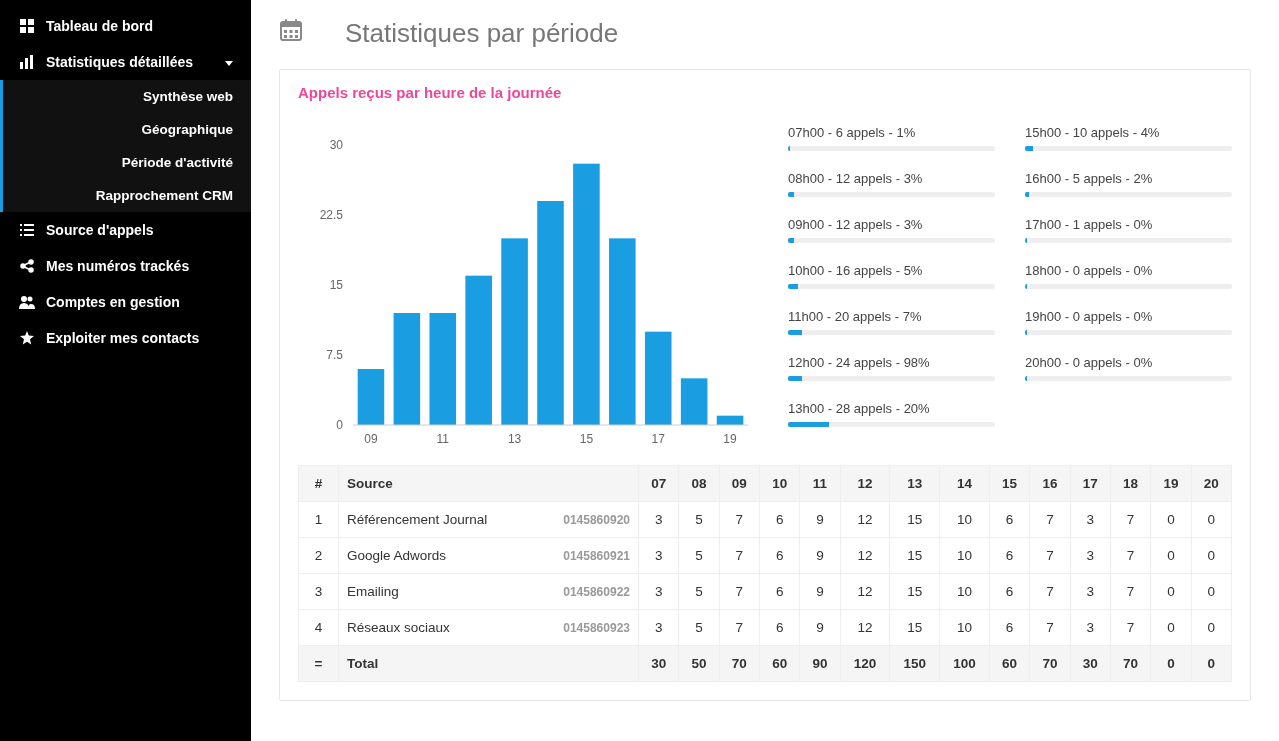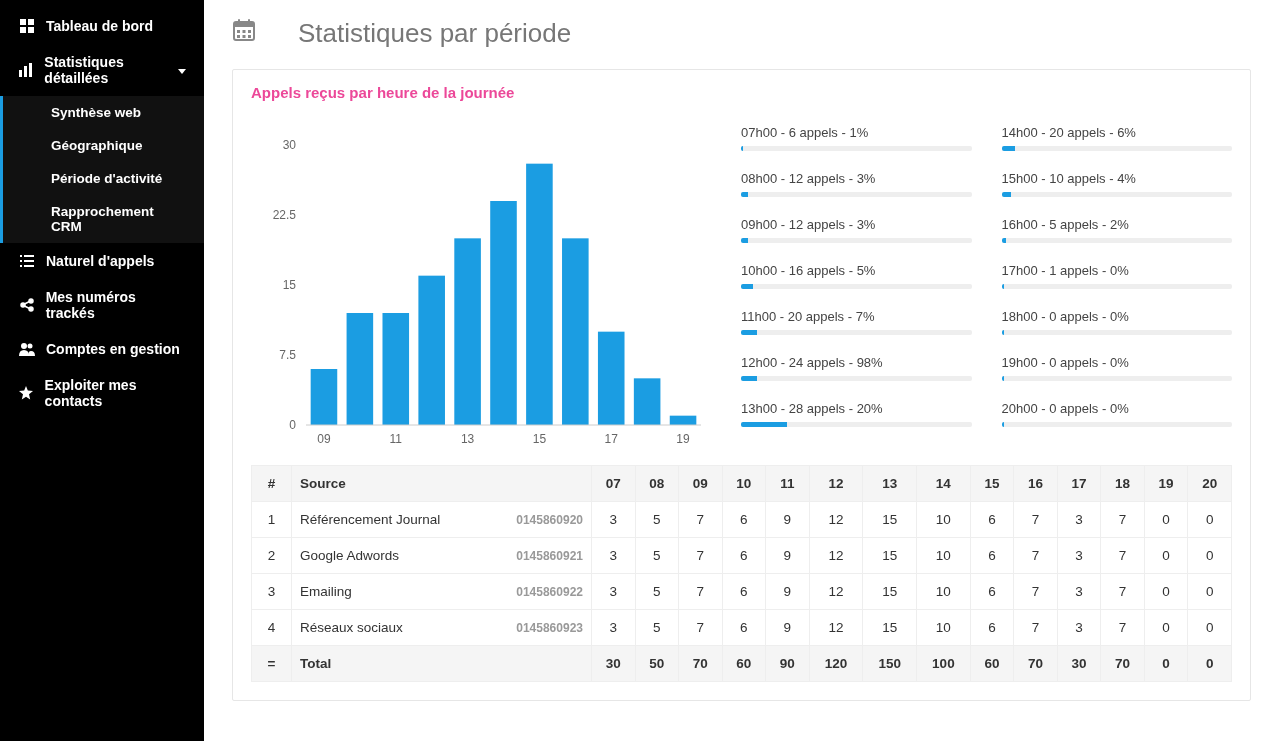--- a/index.html
+++ b/index.html
@@ -1,18 +1,18 @@
 <!DOCTYPE html>
 <html><head>
 <meta charset="utf-8">
 <style>
 * { box-sizing: border-box; margin: 0; padding: 0; }
 body { font-family: "Helvetica Neue", Helvetica, Arial, sans-serif; font-size: 14px; color: #333; background: #fff; }
 .layout { display: flex; min-height: 741px; }
-.sidebar { width: 204px; background: #000; color: #fff; flex-shrink: 0; padding-top: 8px; }
+.sidebar { width: 251px; background: #000; color: #fff; flex-shrink: 0; padding-top: 8px; text-align: right; }
 .sidebar-item { display: flex; align-items: center; padding: 10px 18px; font-weight: 700; font-size: 14px; cursor: pointer; }
 .sidebar-item .icon { width: 18px; display: inline-flex; justify-content: center; margin-right: 10px; }
 .sidebar-item .caret { margin-left: auto; }
 .sidebar-sub { background: #111; border-left: 3px solid #1b9de2; }
 .sidebar-sub .sub-item { padding: 9px 18px 9px 48px; font-weight: 700; font-size: 13.5px; cursor: pointer; }
 .main { flex: 1; padding: 18px 28px; }
 .page-title { display: flex; align-items: center; color: #777; font-weight: 400; font-size: 26px; margin-bottom: 20px; gap: 32px; }
 .page-title .icon { margin-right: 10px; color: #777; }
 .panel { border: 1px solid #e6e6e6; border-radius: 2px; }
 .panel-header { padding: 14px 18px; font-weight: 700; font-size: 15px; color: #ec4899; }
@@ -74,21 +74,21 @@
       <span class="icon">
         <svg width="14" height="14" viewBox="0 0 14 14" fill="#fff">
             <rect x="0" y="1" width="2" height="2"></rect>
             <rect x="4" y="1" width="10" height="2"></rect>
             <rect x="0" y="6" width="2" height="2"></rect>
             <rect x="4" y="6" width="10" height="2"></rect>
             <rect x="0" y="11" width="2" height="2"></rect>
             <rect x="4" y="11" width="10" height="2"></rect>
           </svg>
       </span>
-      <span>Naturel d'appels</span>
+      <span>Source d'appels</span>
     </div>
 
     <div class="sidebar-item">
       <span class="icon">
         <svg width="14" height="14" viewBox="0 0 14 14" fill="none" stroke="#fff" stroke-width="1.5">
             <circle cx="3" cy="7" r="2" fill="#fff"></circle>
             <circle cx="11" cy="3" r="2" fill="#fff"></circle>
             <circle cx="11" cy="11" r="2" fill="#fff"></circle>
             <line x1="4.5" y1="6" x2="9.5" y2="3.5"></line>
             <line x1="4.5" y1="8" x2="9.5" y2="10.5"></line>
@@ -209,26 +209,20 @@
                 </div>
                 <div class="bar-item">
                   <div class="bar-item-label">13h00 - 28 appels - 20%</div>
                   <div class="bar-track">
                     <div class="bar-fill" style="width: 20%;"></div>
                   </div>
                 </div>
               </div>
             <div class="bars-col" id="bars-col2">
                 <div class="bar-item">
-                  <div class="bar-item-label">14h00 - 20 appels - 6%</div>
-                  <div class="bar-track">
-                    <div class="bar-fill" style="width: 6%;"></div>
-                  </div>
-                </div>
-                <div class="bar-item">
                   <div class="bar-item-label">15h00 - 10 appels - 4%</div>
                   <div class="bar-track">
                     <div class="bar-fill" style="width: 4%;"></div>
                   </div>
                 </div>
                 <div class="bar-item">
                   <div class="bar-item-label">16h00 - 5 appels - 2%</div>
                   <div class="bar-track">
                     <div class="bar-fill" style="width: 2%;"></div>
                   </div>

